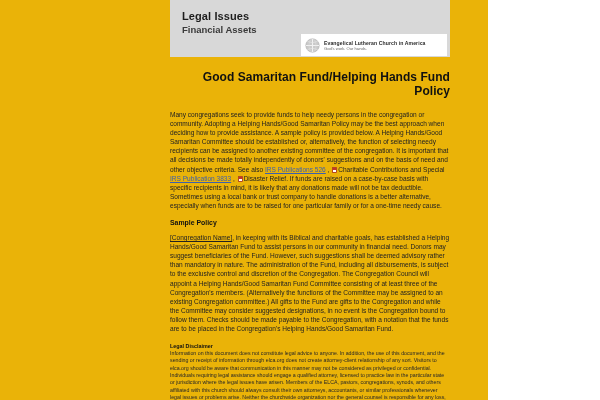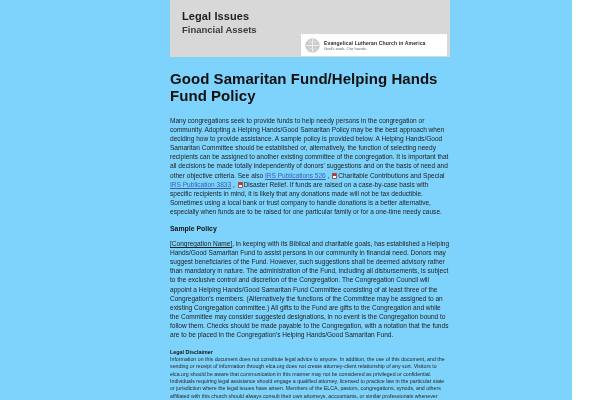--- a/index.html
+++ b/index.html
@@ -9,23 +9,23 @@
   }
   body {
     width: 600px;
     height: 400px;
     overflow: hidden;
     font-family: "Liberation Sans", sans-serif;
     color: #1a1a1a;
   }
   .page {
     position: relative;
-    width: 572px;
+    width: 488px;
     height: 400px;
-    background: #7dd3fc;
+    background: #eab308;
   }
   .doc {
     position: absolute;
     left: 170px;
     top: 0px;
     width: 280px;
   }
 
   
   .header-band {
@@ -89,22 +89,22 @@
     color: #6a6a6a;
     line-height: 5px;
     white-space: nowrap;
   }
 
   
   .body-area {
     padding: 0 0 0 0;
   }
   .doc-title {
-    text-align: left;
-    font-size: 15px;
+    text-align: right;
+    font-size: 12px;
     font-weight: bold;
     color: #111111;
     margin-top: 13px;
     margin-bottom: 12px;
     letter-spacing: 0.05px;
   }
   p.para {
     font-size: 6.55px;
     line-height: 9.1px;
     color: #222222;

